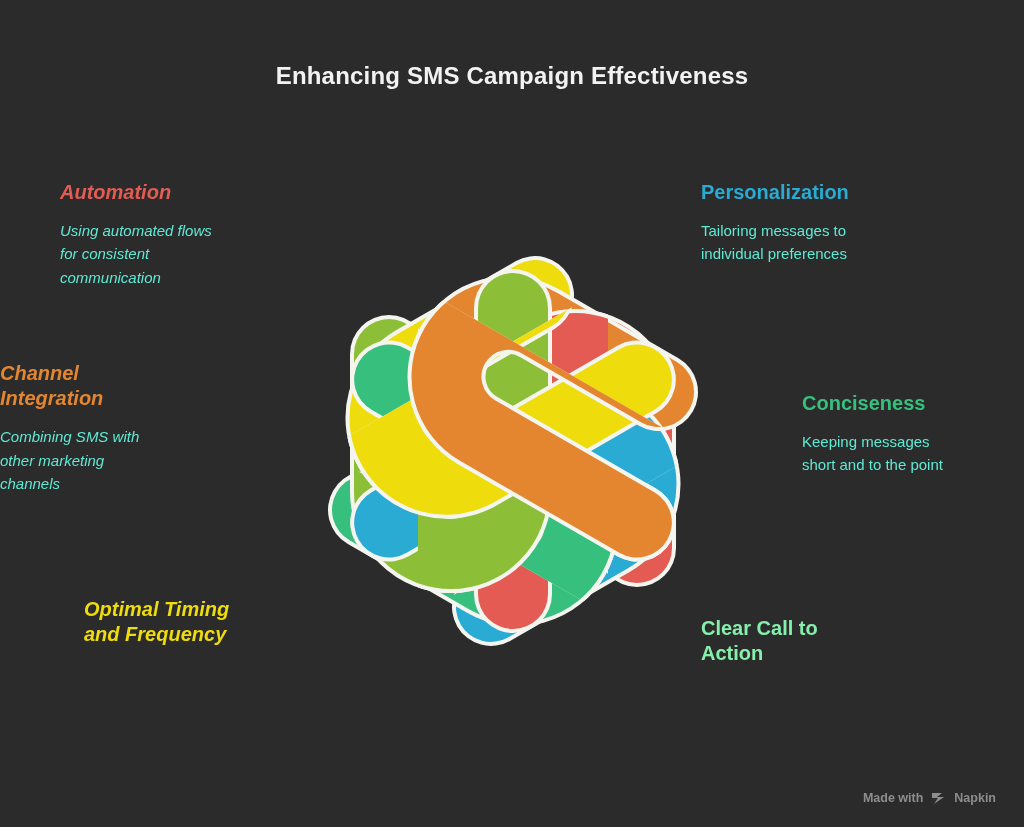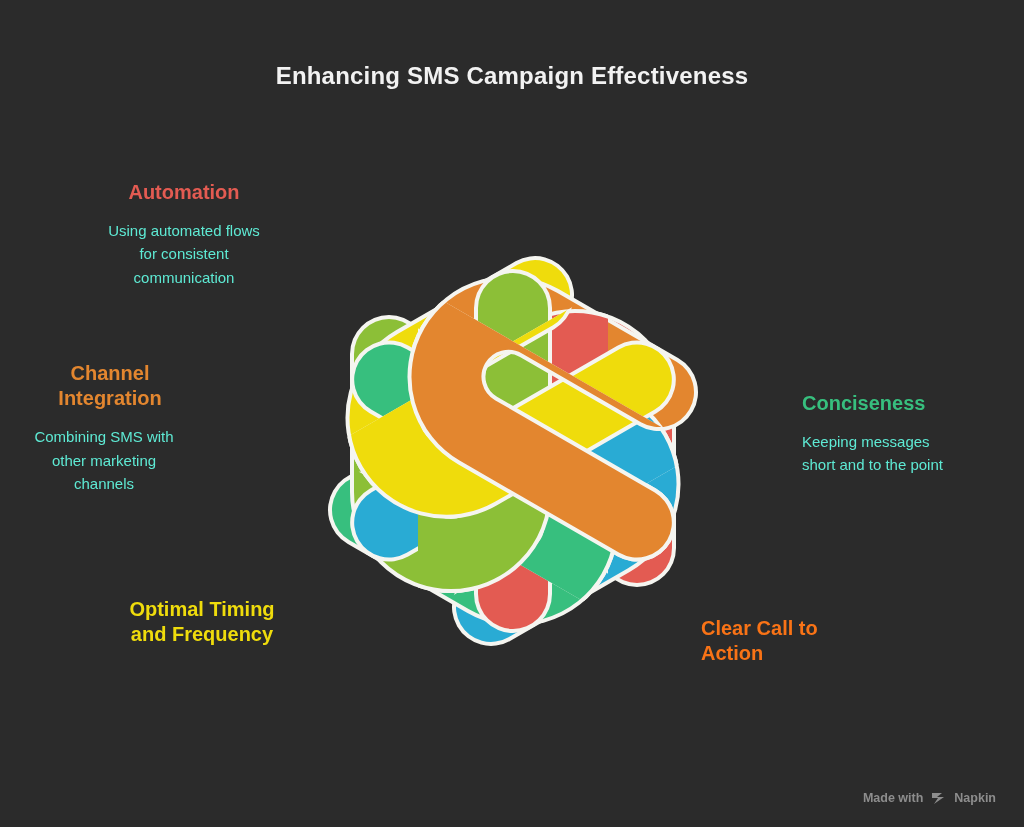--- a/index.html
+++ b/index.html
@@ -45,21 +45,21 @@
     white-space: pre-line;
   }
   .label-body {
     font-size: 15px;
     line-height: 1.55;
     color: #5eead4;
     margin: 0;
     white-space: pre-line;
     font-weight: 400;
   }
-  .align-right { text-align: center; }
+  .align-right { text-align: left; font-style: italic; }
   .align-left  { text-align: left; }
 
   
   #block-automation   { top: 180px; left: 60px;  width: 248px; }
   #block-personalization { top: 180px; left: 701px; width: 260px; }
   #block-channel      { top: 361px; left: 0px;   width: 208px; }
   #block-conciseness  { top: 391px; left: 802px; width: 218px; }
   #block-timing       { top: 597px; left: 84px;  width: 236px; }
   #block-cta          { top: 616px; left: 701px; width: 248px; }
 
@@ -192,42 +192,47 @@
     </svg>
   </div>
 
   <div class="label-block align-right" id="block-automation">
     <div class="label-heading" style="color: rgb(227, 91, 82);">Automation</div>
     <div class="label-body">Using automated flows
 for consistent
 communication</div>
   </div>
 
+  <div class="label-block align-left" id="block-personalization">
+    <div class="label-heading" style="color: rgb(41, 171, 212);">Personalization</div>
+    <div class="label-body">Tailoring messages to
+individual preferences</div>
+  </div>
 
   <div class="label-block align-right" id="block-channel">
-    <div class="label-heading" style="color: rgb(227, 134, 47); padding-left: 12px;">Channel
+    <div class="label-heading" style="color: rgb(227, 134, 47);">Channel
 Integration</div>
     <div class="label-body">Combining SMS with
 other marketing
 channels</div>
   </div>
 
   <div class="label-block align-left" id="block-conciseness">
     <div class="label-heading" style="color: rgb(55, 191, 126);">Conciseness</div>
     <div class="label-body">Keeping messages
 short and to the point</div>
   </div>
 
   <div class="label-block align-right" id="block-timing">
     <div class="label-heading" style="color: rgb(239, 220, 12);">Optimal Timing
 and Frequency</div>
   </div>
 
   <div class="label-block align-left" id="block-cta">
-    <div class="label-heading" style="color: #f97316;">Clear Call to
+    <div class="label-heading" style="color: #86efac;">Clear Call to
 Action</div>
   </div>
 
   <div class="watermark">
     <span>Made with</span>
     <svg class="wm-logo" width="15" height="13" viewBox="0 0 15 13">
       <path d="M1 1 L11 1 L6 5 L13 5 L3 12 L7 6 L1 6 Z" fill="#8d8d8d"></path>
     </svg>
     <span>Napkin</span>
   </div>

